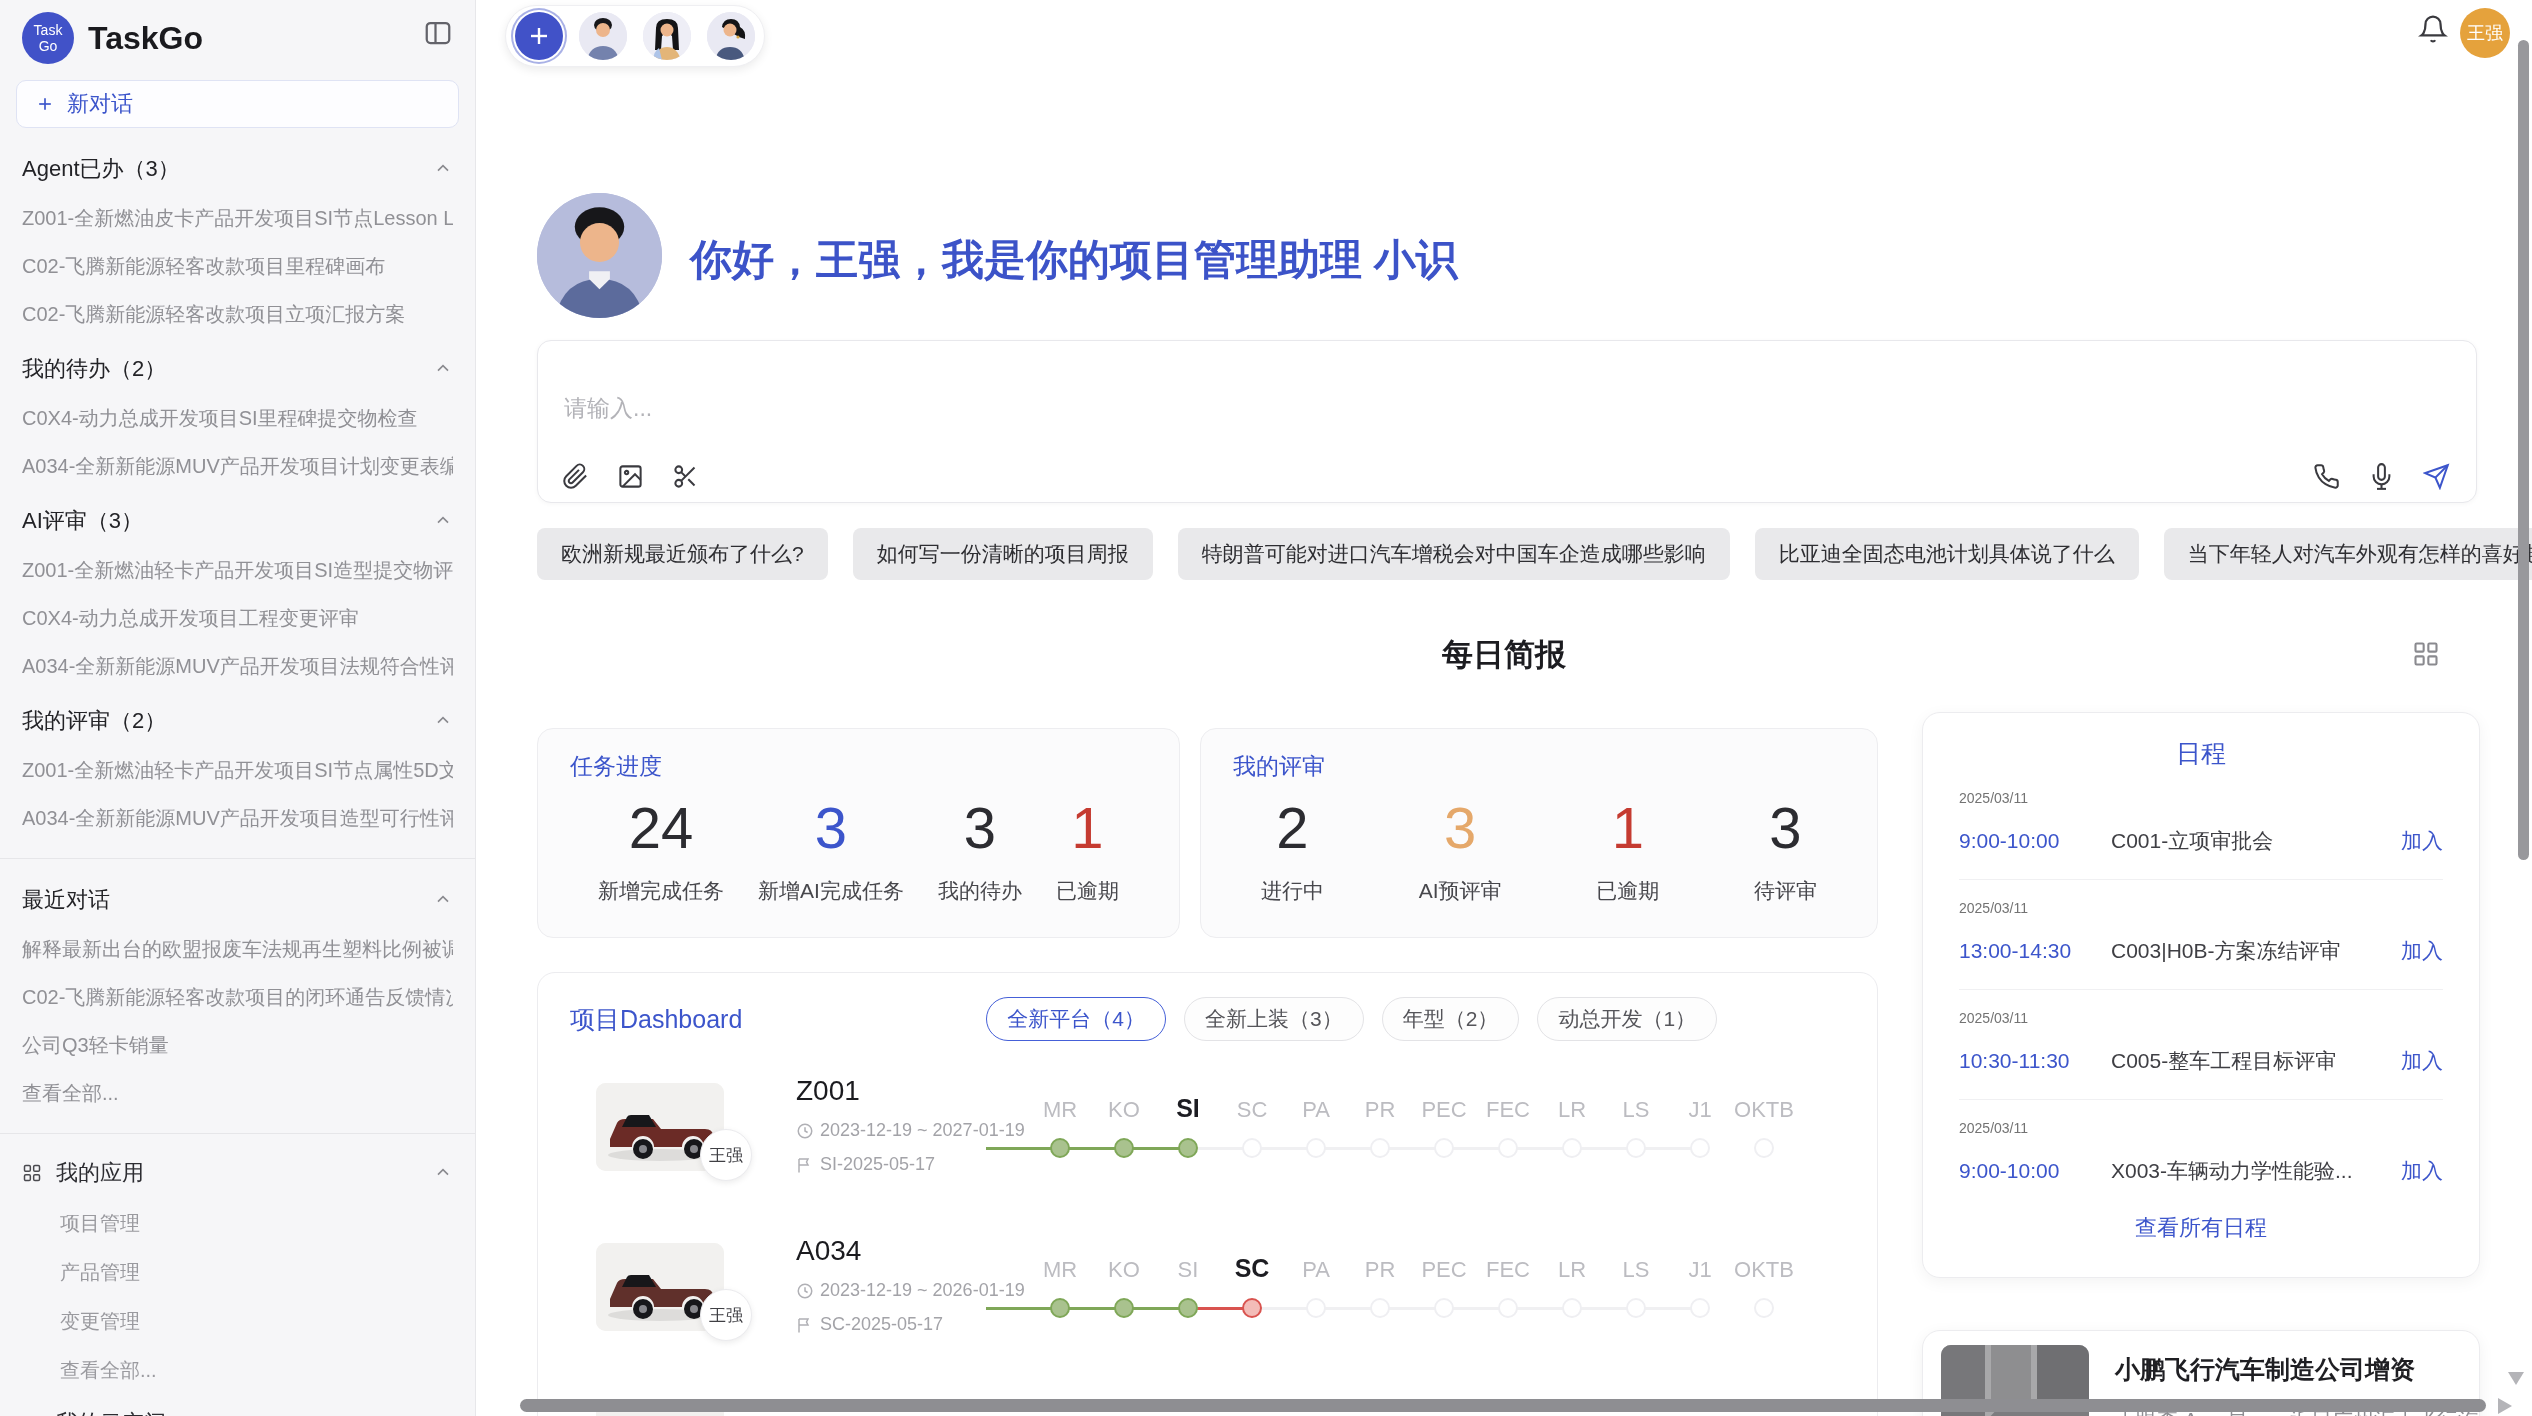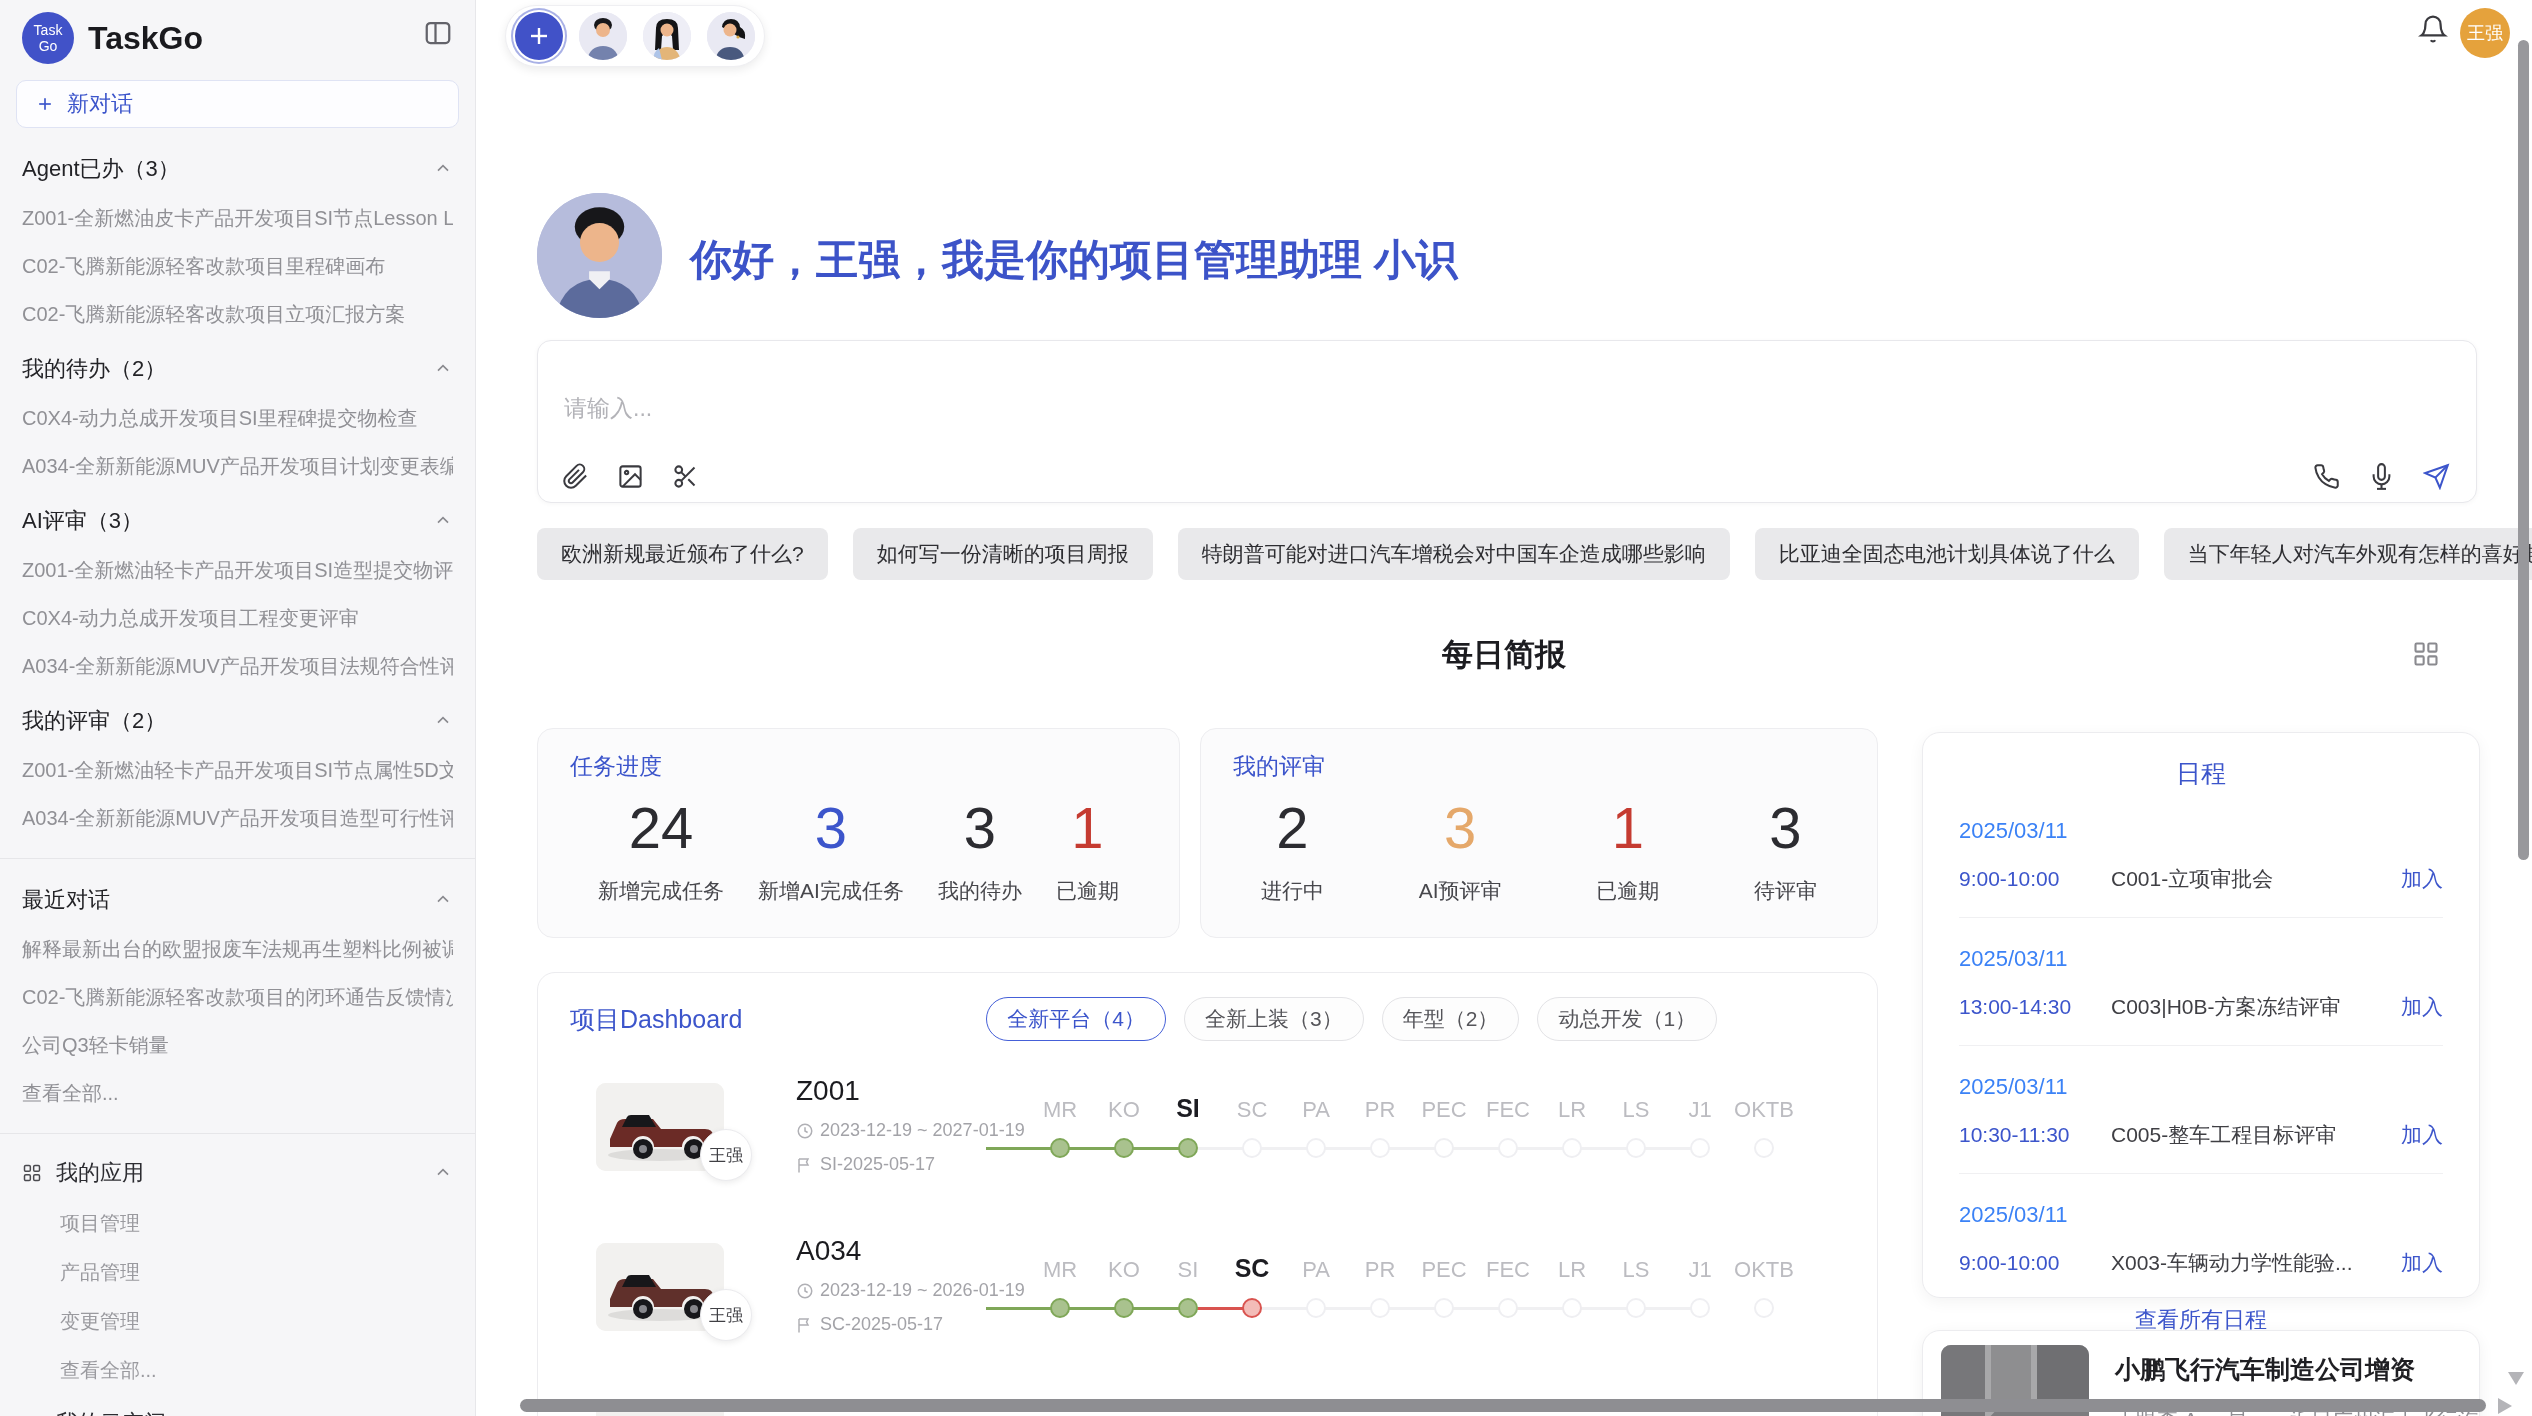--- a/index.html
+++ b/index.html
@@ -72,25 +72,25 @@
   .stat-card.task { left:537px; width:643px; }
   .stat-card.review { left:1200px; width:678px; }
   .stat-title { font-size:23px; color:#3c55cb; }
   .stat-row { display:flex; justify-content:space-between; padding:0 28px; margin-top:12px; }
   .stat { text-align:center; }
   .stat .val { font-size:58px; font-weight:500; color:#2c2c31; }
   .stat .val.blue { color:#3c55cb; } .stat .val.red { color:#c53b31; } .stat .val.orange { color:#e5a86a; }
   .stat .lab { margin-top:16px; font-size:21px; color:#47474c; }
 
   
-  .sched { position:absolute; left:1922px; top:732px; width:558px; height:566px; background:#fff;
+  .sched { position:absolute; left:1922px; top:712px; width:558px; height:566px; background:#fff;
     border:1px solid #ececef; border-radius:18px; box-shadow:0 4px 16px rgba(0,0,0,.05); padding:24px 36px; }
   .sched-title { text-align:center; font-size:25px; color:#3c55cb; }
   .ev { padding-top:20px; }
-  .ev-date { font-size:22px; color:#3b82f6;margin-top:8px; }
+  .ev-date { font-size:14px; color:#737373; }
   .ev-row { display:flex; align-items:center; margin-top:21px; }
   .ev-time { width:152px; font-size:21px; color:#3c55cb; flex:0 0 auto; }
   .ev-name { flex:1; font-size:21px; color:#3f3f44; white-space:nowrap; overflow:hidden; }
   .ev-join { font-size:21px; color:#3c55cb; cursor:pointer; margin-left:12px; }
   .ev-div { border-top:1px solid #f0f0f2; margin-top:24px; }
   .sched-foot { text-align:center; font-size:22px; color:#3c55cb; margin-top:28px; cursor:pointer; }
 
   
   .dash { position:absolute; left:537px; top:972px; width:1341px; height:560px; background:#fff;
     border:1px solid #ececef; border-radius:18px; padding:24px 32px; }

